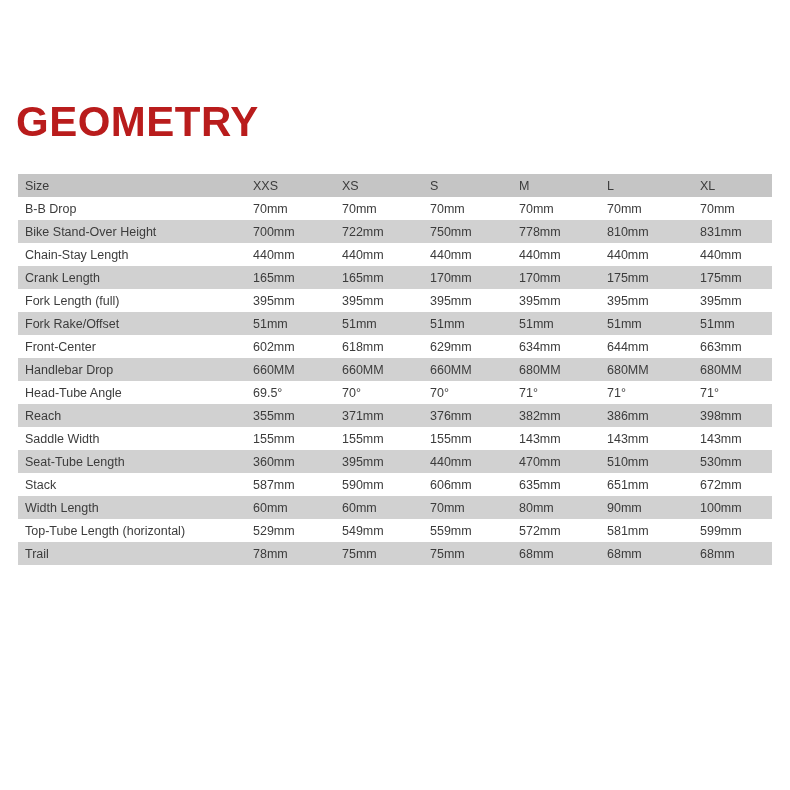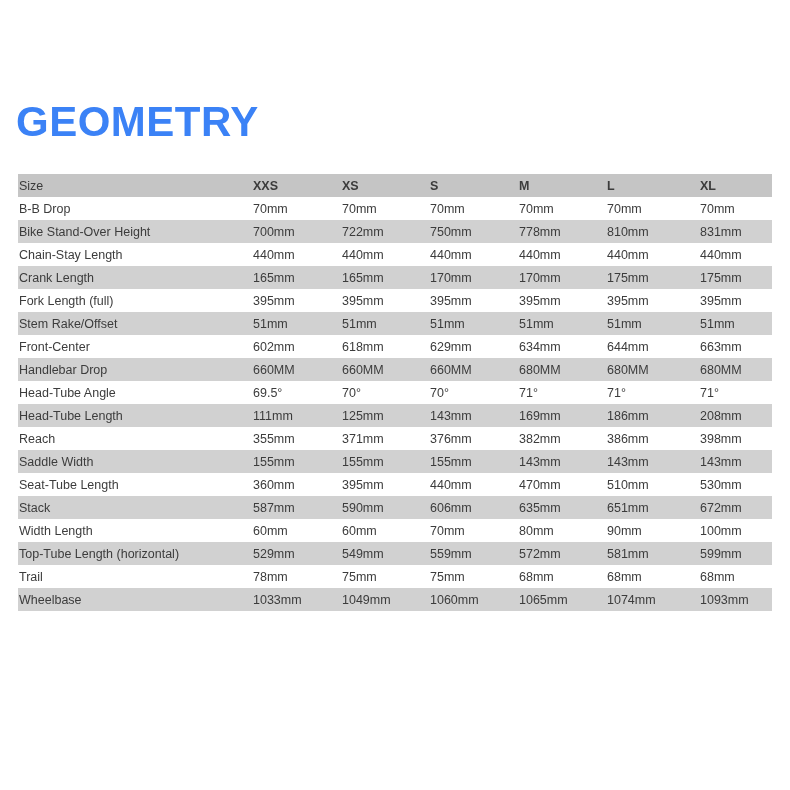--- a/index.html
+++ b/index.html
@@ -14,21 +14,21 @@
     font-family: "Liberation Sans", sans-serif;
     overflow: hidden;
   }
   .page-title {
     position: absolute;
     left: 16px;
     top: 98px;
     font-size: 42px;
     font-weight: bold;
     letter-spacing: 0.5px;
-    color: #3b82f6;
+    color: #b91c1c;
     margin: 0;
   }
   table.geo {
     position: absolute;
     left: 18px;
     top: 174px;
     width: 754px;
     border-collapse: collapse;
     table-layout: fixed;
     font-size: 12.5px;
@@ -37,27 +37,27 @@
   table.geo th, table.geo td {
     height: 23px;
     padding: 0;
     vertical-align: middle;
     text-align: left;
     white-space: nowrap;
     overflow: hidden;
     font-weight: normal;
   }
   table.geo th.first-col, table.geo td.first-col {
-    padding-left: 1px;
+    padding-left: 7px;
   }
   table.geo thead tr {
     background: #c5c5c5;
   }
   table.geo thead th.size-col {
-    font-weight: bold;
+    font-weight: normal;
   }
   table.geo tbody tr:nth-child(even) {
     background: #d1d1d1;
   }
   table.geo tbody tr:nth-child(odd) {
     background: #ffffff;
   }
 </style>
 </head>
 <body>
@@ -125,21 +125,21 @@
       <tr>
         <td class="first-col">Fork Length (full)</td>
         <td>395mm</td>
         <td>395mm</td>
         <td>395mm</td>
         <td>395mm</td>
         <td>395mm</td>
         <td>395mm</td>
       </tr>
       <tr>
-        <td class="first-col">Stem Rake/Offset</td>
+        <td class="first-col">Fork Rake/Offset</td>
         <td>51mm</td>
         <td>51mm</td>
         <td>51mm</td>
         <td>51mm</td>
         <td>51mm</td>
         <td>51mm</td>
       </tr>
       <tr>
         <td class="first-col">Front-Center</td>
         <td>602mm</td>
@@ -161,29 +161,20 @@
       <tr>
         <td class="first-col">Head-Tube Angle</td>
         <td>69.5°</td>
         <td>70°</td>
         <td>70°</td>
         <td>71°</td>
         <td>71°</td>
         <td>71°</td>
       </tr>
       <tr>
-        <td class="first-col">Head-Tube Length</td>
-        <td>111mm</td>
-        <td>125mm</td>
-        <td>143mm</td>
-        <td>169mm</td>
-        <td>186mm</td>
-        <td>208mm</td>
-      </tr>
-      <tr>
         <td class="first-col">Reach</td>
         <td>355mm</td>
         <td>371mm</td>
         <td>376mm</td>
         <td>382mm</td>
         <td>386mm</td>
         <td>398mm</td>
       </tr>
       <tr>
         <td class="first-col">Saddle Width</td>
@@ -232,23 +223,14 @@
       </tr>
       <tr>
         <td class="first-col">Trail</td>
         <td>78mm</td>
         <td>75mm</td>
         <td>75mm</td>
         <td>68mm</td>
         <td>68mm</td>
         <td>68mm</td>
       </tr>
-      <tr>
-        <td class="first-col">Wheelbase</td>
-        <td>1033mm</td>
-        <td>1049mm</td>
-        <td>1060mm</td>
-        <td>1065mm</td>
-        <td>1074mm</td>
-        <td>1093mm</td>
-      </tr>
     </tbody>
 </table>
 
 </body></html>

